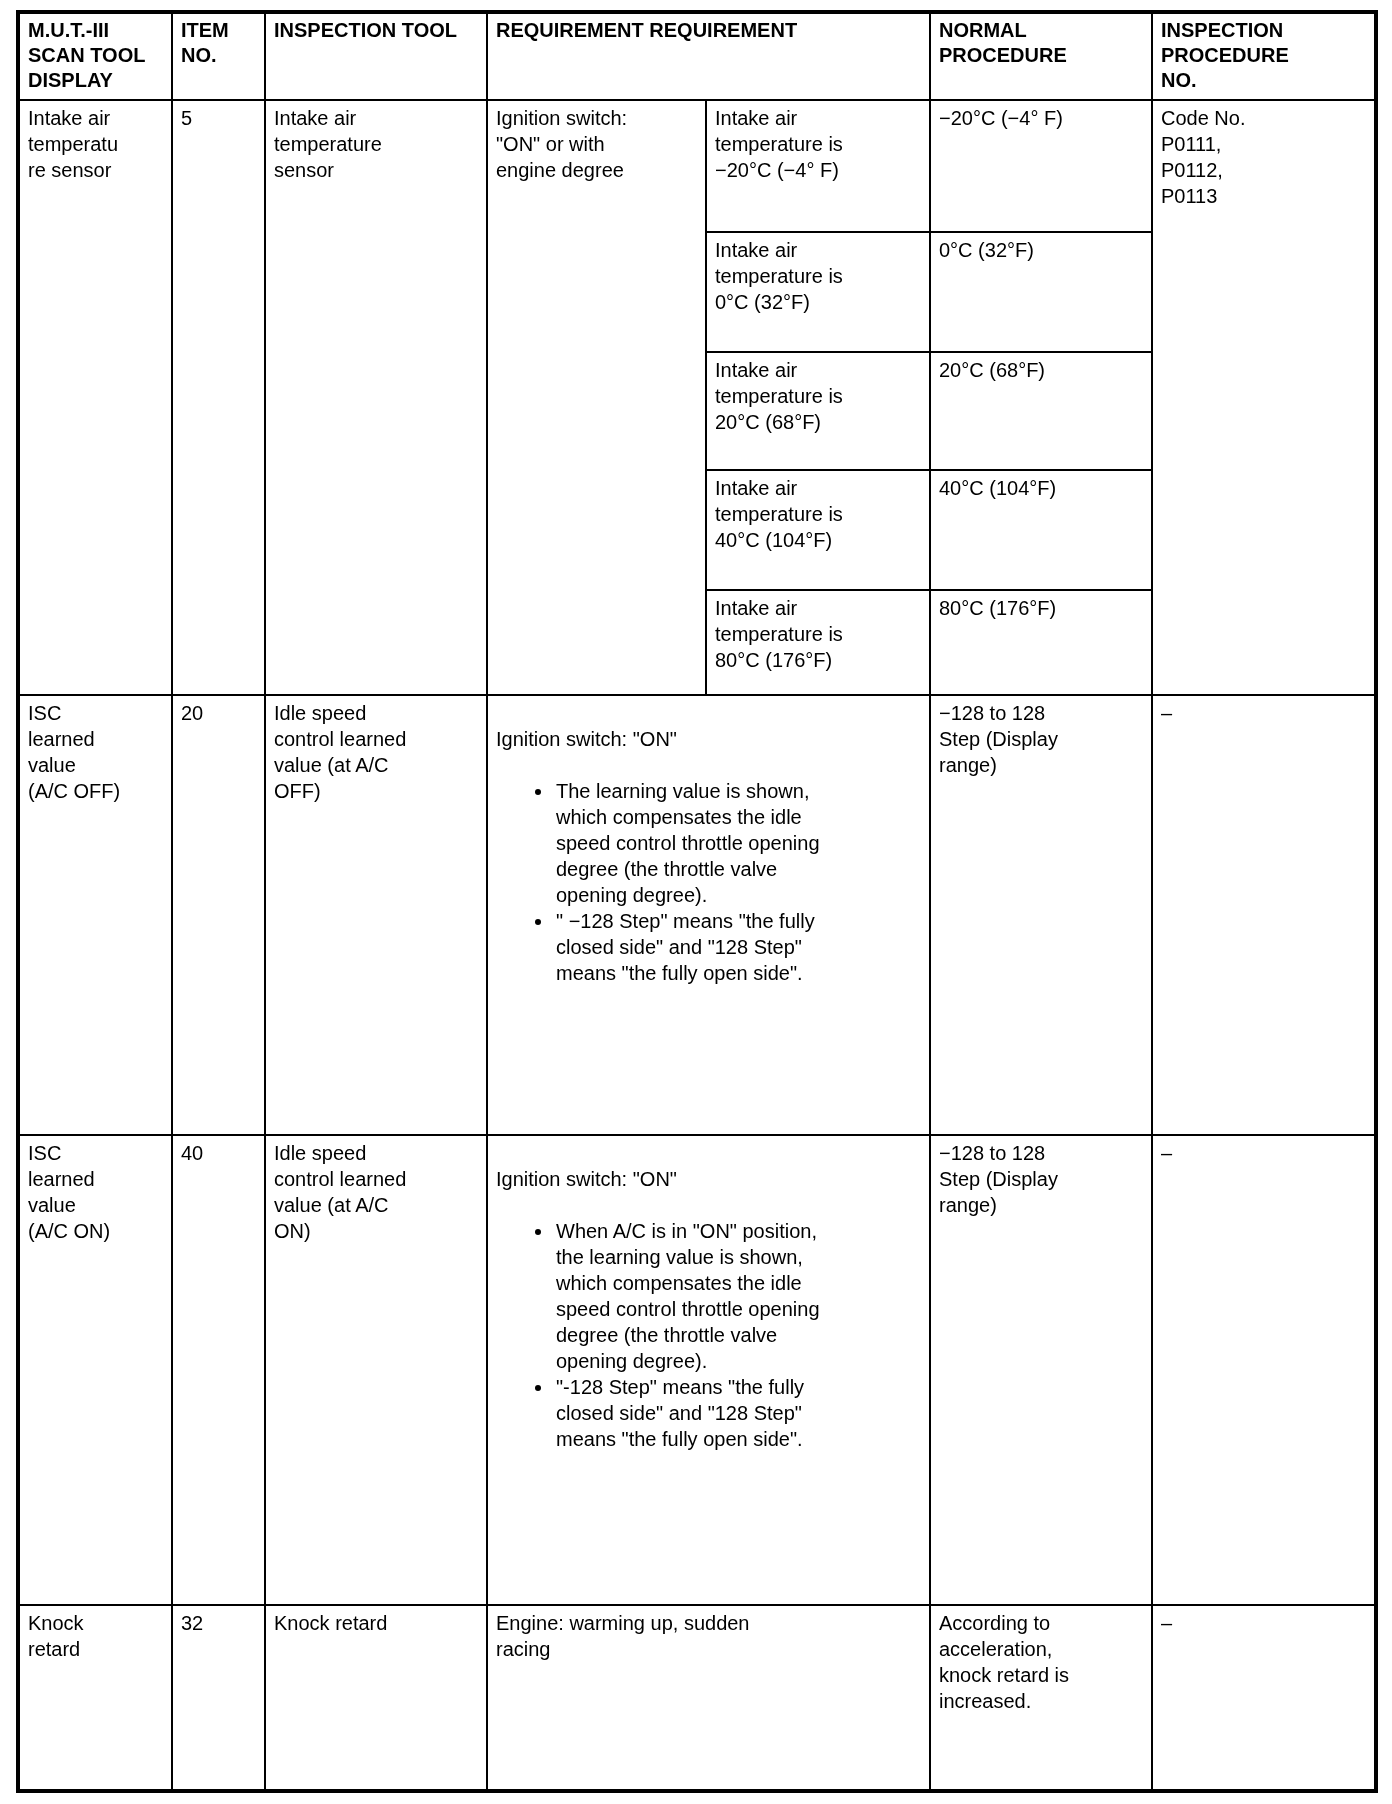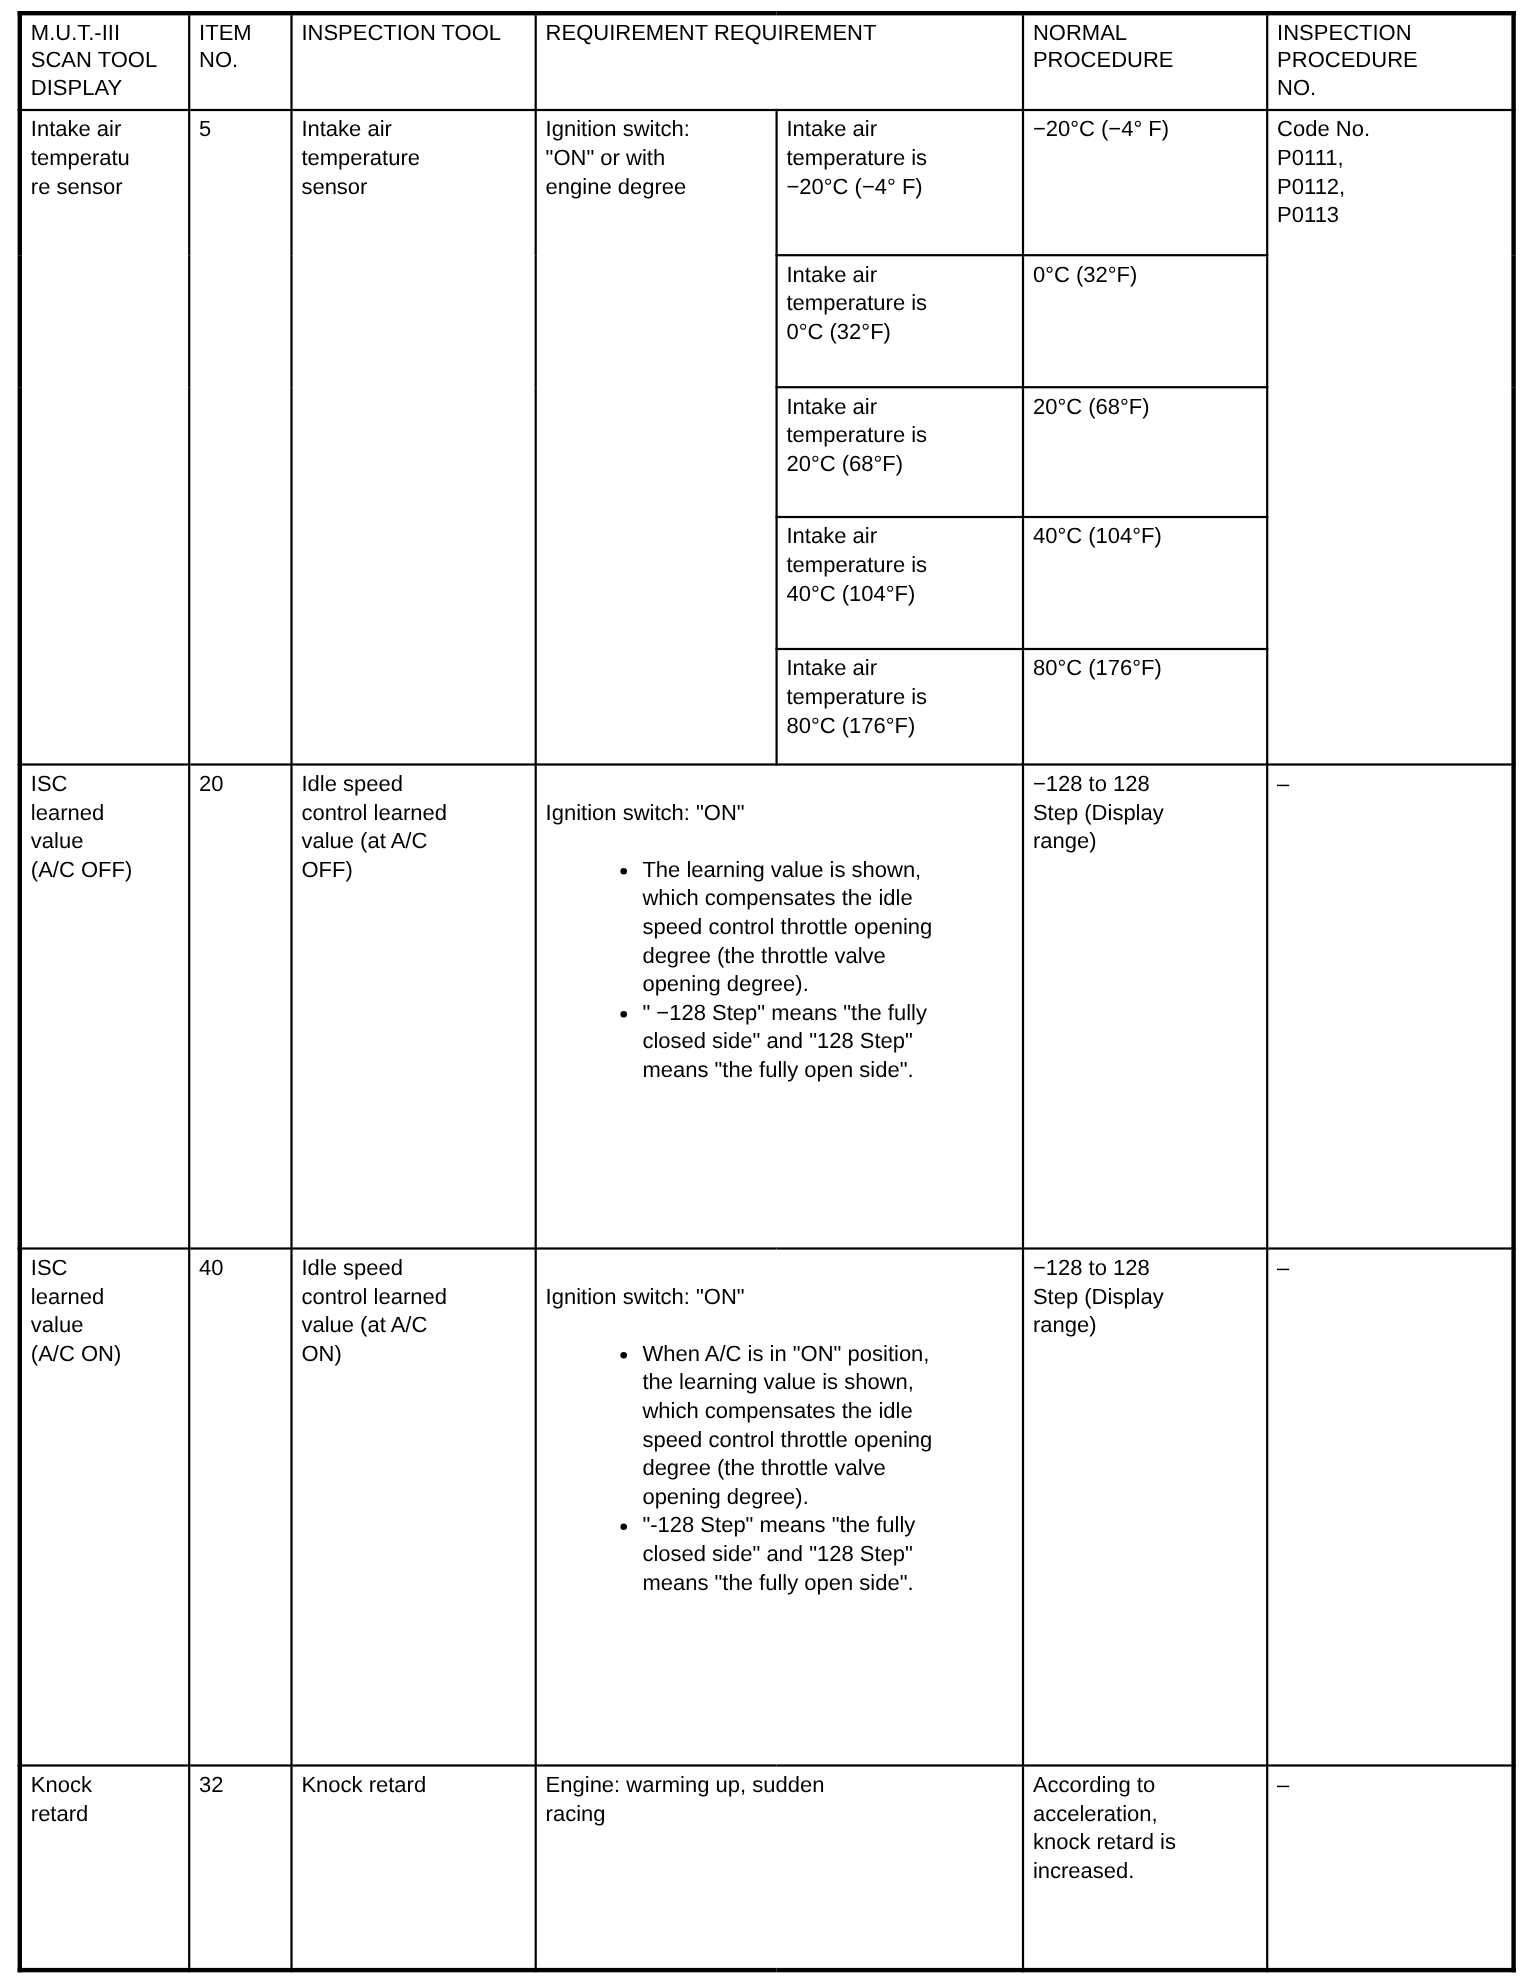--- a/index.html
+++ b/index.html
@@ -25,38 +25,37 @@
   th, td {
     border: 2px solid #000;
     vertical-align: top;
     text-align: left;
     padding: 4px 8px;
     white-space: pre-line;
     overflow-wrap: break-word;
   }
   th {
     font-size: 20px;
-    font-weight: normal;
+    font-weight: bold;
     line-height: 1.25;
   }
   td {
     font-size: 20px;
     line-height: 1.3;
     font-weight: normal;
   }
   ul.bullets {
     margin: 0;
     padding: 0 0 0 58px;
     list-style: disc outside;
     width: 352px;
     white-space: normal;
   }
   ul.bullets li {
     padding-left: 2px;
-    margin-left: 28px;
   }
   .h-header { height: 88px; }
   .h-s1 { height: 132px; }
   .h-s2 { height: 120px; }
   .h-s3 { height: 118px; }
   .h-s4 { height: 120px; }
   .h-s5 { height: 105px; }
   .h-r2 { height: 440px; }
   .h-r3 { height: 470px; }
   .h-r4 { height: 186px; }

